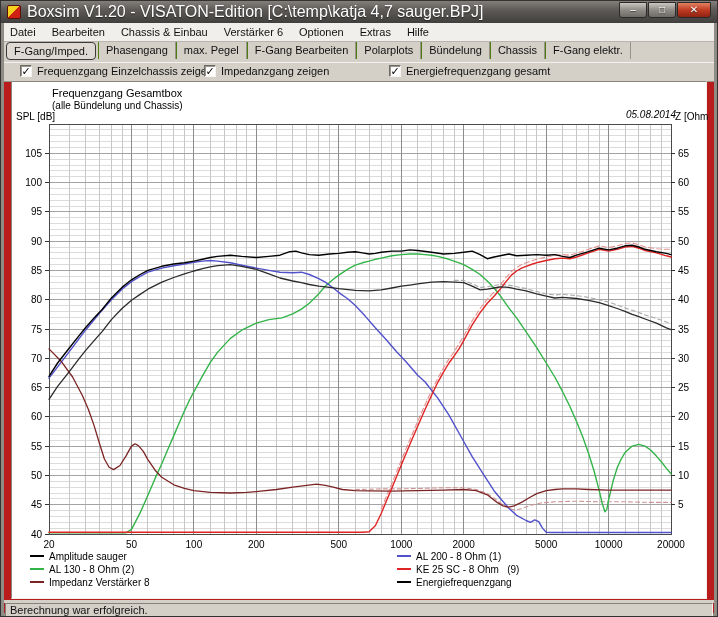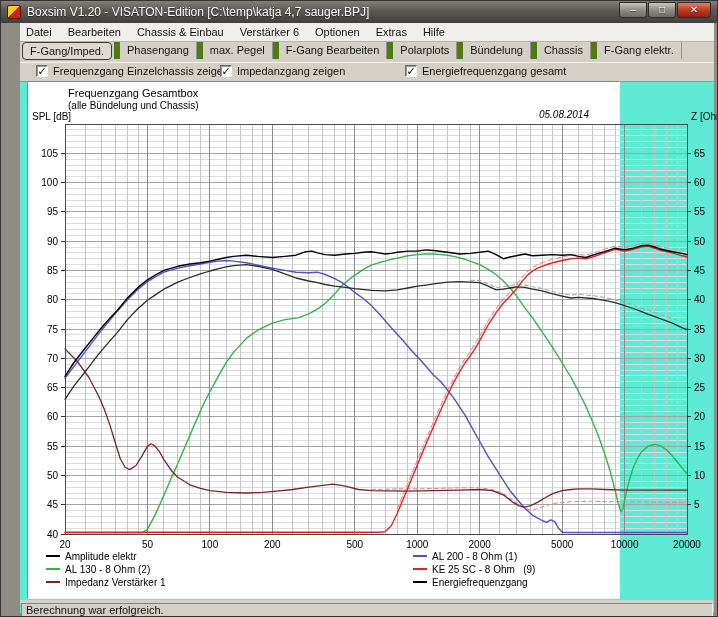--- a/index.html
+++ b/index.html
@@ -1,56 +1,56 @@
 <!DOCTYPE html>
 <html><head>
 <meta charset="utf-8">
 <style>
   * { margin:0; padding:0; box-sizing:border-box; }
   html,body { width:718px; height:617px; font-family:"Liberation Sans", sans-serif; }
   .window{ position:relative; width:718px; height:617px; background:#8f8b85; border:1px solid #343230; overflow:hidden;}
-  .client{ position:absolute; left:3px; top:22px; right:3px; bottom:3px; background:#5eead4;margin-left:16px; }
+  .client{ position:absolute; left:3px; top:22px; right:3px; bottom:3px; background:#b91c1c; }
 
   
   .titlebar{ position:absolute; left:0; top:0; width:100%; height:22px;
     background:linear-gradient(180deg,#83807c 0%,#5d5a57 40%,#413f3d 100%);
     display:flex; align-items:center; padding:0 6px; }
   .app-icon{ width:14px; height:14px; margin-right:6px; border:1px solid #5a1008;
     background:linear-gradient(135deg,#f7d11d 0 46%, #cf2213 46%); border-radius:2px; flex:0 0 auto;}
-  .title-text{ color:#fff; font-size:12px; text-shadow:0 1px 1px #222; white-space:nowrap; overflow:hidden;}
+  .title-text{ color:#fff; font-size:16px; text-shadow:0 1px 1px #222; white-space:nowrap; overflow:hidden;}
   .winbtns{ position:absolute; right:6px; top:1px; display:flex; }
   .winbtn{ width:28px; height:16px; margin-left:1px; border:1px solid #2b2a28; border-radius:0 0 3px 3px;
     background:linear-gradient(180deg,#c9c6c1,#8e8b86 50%,#6f6c68); color:#fff; font-size:10px; line-height:14px;
     text-align:center; text-shadow:0 1px 1px #333; cursor:default;}
   .winbtn.close{ width:34px; background:linear-gradient(180deg,#e08160,#c13a22 50%,#8f2312); }
 
   
   .menubar{ position:absolute; left:0; top:0; width:100%; height:19px; background:#f1efec;
     border-bottom:1px solid #b8b4ad; display:flex; align-items:center; font-size:11px; }
   .menu-item{ padding:2px 8px; color:#111; }
   .menu-item:first-child{ padding-left:6px; }
 
   
   .tabbar{ position:absolute; left:0; top:19px; width:100%; height:20px; background:#d4d0c8;
     display:flex; align-items:flex-start; font-size:11px; padding-left:2px; }
-  .tab{ padding:2px 7px 3px 7px; color:#111; border-right:1px solid #97938b; border-left:6px solid #4d7c0f;
+  .tab{ padding:2px 7px 3px 7px; color:#111; border-right:1px solid #97938b; border-left:1px solid #4d7c0f;
     white-space:nowrap; height:17px;}
   .tab.selected{ border:1px solid #3c3a37; border-radius:4px; background:#dedad3; height:18px; margin-right:2px; padding-top:2px;}
 
   
   .checkbar{ position:absolute; left:0; top:39px; width:100%; height:20px; background:#d4d0c8;
     border-top:1px solid #f4f2ef; border-bottom:1px solid #97938b; font-size:11px;}
   .cb{ position:absolute; top:2px; display:flex; align-items:center; }
   .cb .box{ width:12px; height:12px; background:#fff; border-top:1px solid #6e6a64; border-left:1px solid #6e6a64;
     border-right:1px solid #f6f4f1; border-bottom:1px solid #f6f4f1; box-shadow:inset 1px 1px 0 #9a968f;
     font-size:11px; line-height:11px; text-align:center; color:#000; margin-right:5px;}
   .cb .lbl{ color:#111; }
 
   
-  .chartpanel{ position:absolute; left:7px; top:58px; width:593px; height:518px; background:#fff;
+  .chartpanel{ position:absolute; left:7px; top:58px; width:696px; height:518px; background:#fff;
     border-top:1px solid #8a867f; border-left:1px solid #8a867f; border-right:1px solid #f2f0ed; border-bottom:1px solid #f2f0ed;}
   .chart-title{ position:absolute; left:40px; top:5px; font-size:11px; color:#000; }
   .chart-subtitle{ position:absolute; left:40px; top:18px; font-size:10px; color:#000; }
   .chart-date{ position:absolute; right:30px; top:27px; font-size:10px; color:#000;font-style:italic; }
   svg text{ font-family:"Liberation Sans", sans-serif; }
   .legend{ position:absolute; left:0; top:468px; width:100%; font-size:10px; color:#000;}
   .legend-col{ position:absolute; top:0; }
   .legend-col.c1{ left:18px; } .legend-col.c2{ left:385px; }
   .legend-item{ display:flex; align-items:center; height:12px; margin-bottom:1px; white-space:pre;}
   .legend-swatch{ display:inline-block; width:14px; height:0; border-top-width:2px; border-top-style:solid; margin-right:5px;}
@@ -304,23 +304,23 @@
           <path d="M343.3 407.5 L369.2 406.9 L389.3 406.9 L412.9 406.3 L431.6 405.7 L451.7 405.7 L464.3 407.5 L475.3 411.6 L485.1 418.6 L494.0 425.1 L502.1 428.0 L509.5 426.8 L518.5 423.3 L528.6 421.0 L542.8 419.8 L564.5 419.2 L587.1 419.8 L613.0 419.8 L638.9 420.4 L659.0 420.4" fill="none" stroke="#cc9494" stroke-width="1.1" stroke-dasharray="4 3" stroke-linejoin="round" stroke-linecap="round"></path>
           <path d="M37.0 450.8 L113.9 450.8 L119.5 447.3 L128.1 430.9 L135.9 413.3 L143.1 396.4 L149.8 381.7 L156.0 367.1 L161.8 353.6 L167.3 340.7 L172.4 329.0 L177.3 318.5 L181.9 309.7 L190.5 293.9 L198.3 280.4 L205.5 270.4 L218.4 256.4 L229.7 248.2 L244.3 241.1 L256.9 237.6 L270.0 235.9 L280.8 231.8 L289.4 227.1 L297.3 221.2 L306.7 211.9 L313.3 204.2 L321.3 197.2 L326.8 193.1 L335.4 187.3 L343.3 183.2 L350.5 180.8 L357.1 179.1 L363.3 177.3 L369.2 176.1 L379.8 173.8 L389.3 172.6 L397.8 172.0 L405.7 172.0 L412.9 172.6 L419.6 173.2 L425.8 174.4 L437.0 177.3 L447.0 180.8 L451.7 182.6 L460.2 187.3 L468.1 192.5 L475.3 199.0 L482.0 206.0 L488.2 213.6 L496.8 225.9 L504.6 235.9 L514.1 249.9 L524.7 265.7 L534.2 281.0 L542.8 295.0 L550.6 309.7 L557.8 324.3 L564.5 339.5 L570.7 354.8 L576.5 371.2 L582.0 388.7 L587.1 408.1 L590.1 421.0 L592.9 429.7 L594.8 427.4 L596.6 418.0 L601.0 399.3 L605.2 385.8 L609.2 377.0 L613.0 370.6 L620.2 364.1 L626.9 362.4 L633.1 364.1 L638.9 368.2 L644.4 374.1 L649.5 380.0 L654.4 386.4 L659.0 391.7" fill="none" stroke="#33b449" stroke-width="1.4" stroke-linejoin="round" stroke-linecap="round"></path>
           <path d="M37.0 296.2 L57.1 269.8 L73.5 248.2 L87.4 231.2 L99.4 217.7 L110.0 207.2 L119.5 199.6 L128.1 194.3 L135.9 190.2 L149.8 186.1 L161.8 183.7 L172.4 182.0 L181.9 180.2 L190.5 179.1 L198.3 178.5 L205.5 179.1 L218.4 180.8 L229.7 183.2 L244.3 186.1 L256.9 188.4 L268.0 190.2 L280.8 190.8 L289.4 190.2 L297.3 192.5 L306.7 196.6 L313.3 200.1 L321.3 206.0 L328.6 211.9 L335.4 216.5 L343.3 223.6 L353.2 234.1 L363.3 245.8 L373.6 257.0 L384.6 269.8 L393.6 279.2 L405.7 293.3 L412.9 299.7 L425.8 316.1 L437.0 333.1 L451.7 359.5 L460.2 374.7 L471.8 392.8 L482.0 408.7 L488.2 416.3 L496.8 426.2 L504.6 433.3 L514.1 438.5 L518.5 440.3 L522.7 437.9 L526.7 439.7 L530.5 446.1 L534.2 450.2 L539.4 450.5 L659.0 450.5" fill="none" stroke="#5151cc" stroke-width="1.4" stroke-linejoin="round" stroke-linecap="round"></path>
           <path d="M37.0 266.9 L49.6 279.8 L60.6 295.0 L70.5 313.8 L76.5 327.8 L82.1 343.6 L87.4 361.2 L92.4 377.0 L97.1 385.2 L101.6 387.6 L108.0 383.5 L113.9 374.1 L119.5 364.1 L123.0 361.8 L126.4 363.6 L131.3 369.4 L135.9 377.6 L143.1 388.2 L149.8 395.2 L161.8 402.8 L172.4 406.3 L181.9 408.7 L198.3 410.4 L218.4 411.0 L234.8 410.4 L248.7 409.2 L264.4 407.5 L280.8 405.1 L294.7 403.4 L304.5 402.2 L313.3 403.4 L321.3 405.1 L330.4 407.5 L343.3 408.7 L357.1 408.9 L379.8 409.2 L405.7 408.7 L431.6 408.1 L451.7 407.5 L464.3 408.7 L475.3 412.8 L485.1 420.4 L491.1 423.9 L496.8 425.1 L502.1 423.9 L509.5 420.4 L516.3 416.3 L524.7 411.6 L534.2 408.7 L542.8 407.5 L550.6 406.9 L564.5 406.9 L576.5 407.5 L596.6 408.1 L620.2 408.1 L638.9 408.1 L659.0 408.1" fill="none" stroke="#7c2424" stroke-width="1.3" stroke-linejoin="round" stroke-linecap="round"></path>
           <path d="M37.0 450.2 L350.5 450.2 L357.1 449.7 L363.3 443.8 L369.2 431.5 L374.6 418.6 L379.8 406.3 L389.3 382.9 L397.8 362.4 L405.7 344.2 L412.9 327.8 L419.6 313.2 L425.8 300.3 L431.6 289.8 L437.0 281.0 L442.2 273.9 L447.0 266.9 L451.7 258.7 L460.2 242.9 L468.1 230.6 L475.3 221.2 L482.0 214.2 L488.2 207.2 L494.0 199.6 L499.4 193.1 L504.6 189.0 L509.5 186.1 L514.1 184.3 L520.6 182.0 L526.7 180.2 L534.2 178.5 L542.8 176.7 L550.6 176.1 L557.8 176.7 L564.5 175.0 L576.5 170.9 L587.1 167.3 L596.6 169.1 L605.2 167.3 L613.0 165.0 L620.2 164.4 L626.9 166.2 L633.1 168.5 L644.4 170.9 L654.4 173.8 L659.0 175.0" fill="none" stroke="#e02424" stroke-width="1.4" stroke-linejoin="round" stroke-linecap="round"></path>
           <path d="M37.0 317.3 L45.6 304.4 L57.1 289.8 L67.3 276.3 L73.5 268.7 L82.1 258.7 L89.9 249.9 L99.4 237.6 L110.0 226.5 L119.5 218.3 L128.1 212.4 L135.9 207.2 L149.8 200.1 L161.8 195.5 L172.4 191.9 L181.9 189.0 L190.5 186.7 L198.3 184.9 L205.5 183.7 L218.4 182.6 L229.7 184.3 L244.3 187.3 L256.9 191.9 L268.0 196.0 L280.8 199.0 L289.4 200.7 L297.3 202.5 L306.7 204.2 L317.4 205.4 L326.8 206.6 L343.3 208.3 L357.1 208.9 L369.2 207.8 L379.8 206.0 L389.3 204.2 L397.8 203.1 L405.7 201.9 L419.6 200.1 L431.6 199.6 L442.2 200.1 L451.7 200.7 L460.2 204.2 L468.1 207.8 L475.3 207.2 L482.0 206.0 L488.2 204.8 L496.8 205.4 L504.6 207.2 L514.1 208.9 L524.7 211.9 L534.2 214.2 L542.8 216.0 L550.6 215.4 L564.5 216.5 L576.5 218.3 L587.1 220.6 L596.6 223.6 L605.2 226.5 L613.0 229.4 L620.2 232.4 L626.9 234.7 L633.1 237.0 L644.4 241.1 L654.4 245.8 L659.0 247.6" fill="none" stroke="#2b2b2b" stroke-width="1.3" stroke-linejoin="round" stroke-linecap="round"></path>
           <path d="M37.0 294.4 L45.6 281.0 L57.1 266.3 L67.3 253.4 L73.5 245.8 L82.1 235.9 L89.9 227.7 L99.4 216.0 L110.0 205.4 L119.5 197.8 L128.1 192.5 L135.9 188.4 L149.8 184.3 L161.8 182.0 L172.4 180.8 L181.9 179.1 L190.5 177.3 L198.3 175.5 L205.5 174.4 L218.4 173.2 L229.7 174.4 L244.3 175.5 L256.9 174.4 L268.0 173.2 L277.8 169.7 L283.8 169.1 L289.4 170.9 L297.3 172.6 L306.7 173.2 L317.4 172.0 L326.8 171.4 L335.4 170.3 L343.3 169.7 L350.5 170.9 L357.1 172.0 L363.3 171.4 L369.2 170.3 L379.8 169.1 L389.3 169.1 L397.8 167.9 L405.7 168.5 L419.6 170.3 L431.6 172.0 L442.2 171.4 L451.7 170.3 L460.2 169.1 L468.1 172.6 L475.3 176.7 L482.0 175.0 L488.2 173.8 L496.8 172.0 L504.6 173.8 L514.1 173.2 L524.7 172.6 L534.2 173.2 L542.8 172.6 L550.6 174.4 L557.8 175.5 L564.5 173.2 L576.5 169.7 L587.1 166.2 L596.6 167.9 L605.2 166.2 L613.0 163.8 L620.2 163.2 L626.9 165.0 L633.1 167.3 L644.4 169.7 L654.4 171.4 L659.0 172.6" fill="none" stroke="#000000" stroke-width="1.4" stroke-linejoin="round" stroke-linecap="round"></path>
         </svg>
       <div class="legend">
         <div class="legend-col c1">
-            <div class="legend-item"><span class="legend-swatch" style="border-top-color: rgb(0, 0, 0);"></span><span>Amplitude elektr</span></div>
+            <div class="legend-item"><span class="legend-swatch" style="border-top-color: rgb(0, 0, 0);"></span><span>Amplitude sauger</span></div>
             <div class="legend-item"><span class="legend-swatch" style="border-top-color: rgb(51, 180, 73);"></span><span>AL 130 - 8 Ohm (2)</span></div>
-            <div class="legend-item"><span class="legend-swatch" style="border-top-color: rgb(124, 36, 36);"></span><span>Impedanz Verstärker 1</span></div>
+            <div class="legend-item"><span class="legend-swatch" style="border-top-color: rgb(124, 36, 36);"></span><span>Impedanz Verstärker 8</span></div>
           </div>
         <div class="legend-col c2">
             <div class="legend-item"><span class="legend-swatch" style="border-top-color: rgb(81, 81, 204);"></span><span>AL 200 - 8 Ohm (1)</span></div>
             <div class="legend-item"><span class="legend-swatch" style="border-top-color: rgb(224, 36, 36);"></span><span>KE 25 SC - 8 Ohm   (9)</span></div>
             <div class="legend-item"><span class="legend-swatch" style="border-top-color: rgb(0, 0, 0);"></span><span>Energiefrequenzgang</span></div>
           </div>
       </div>
     </div>
 
     <div class="statusgap"></div>

